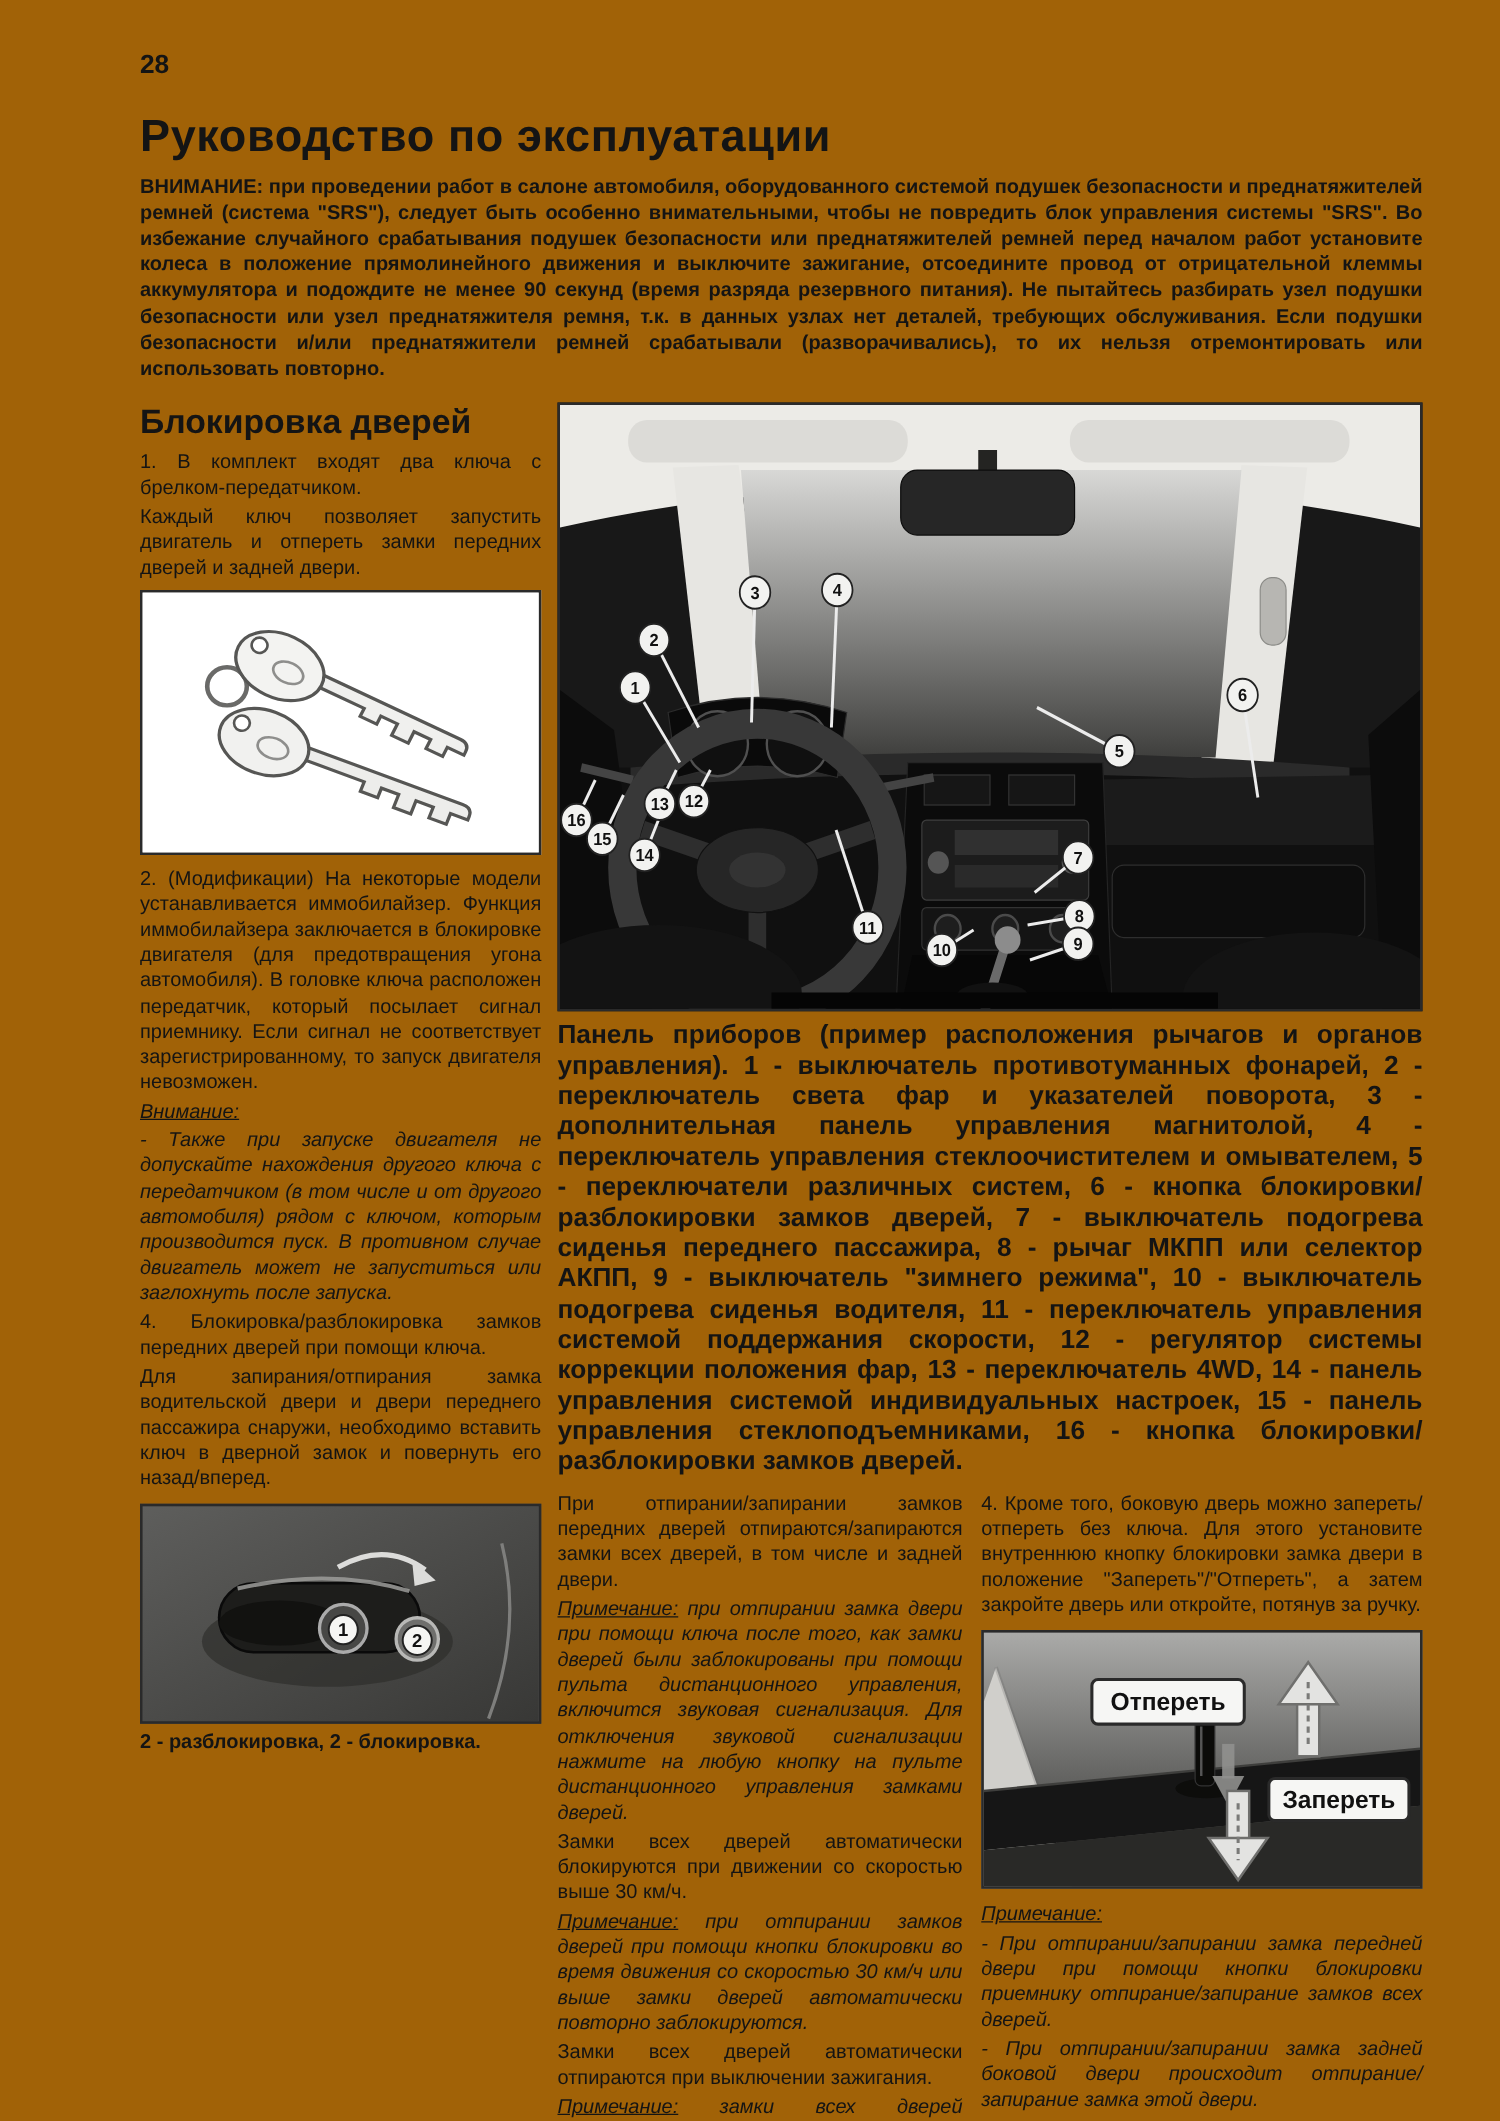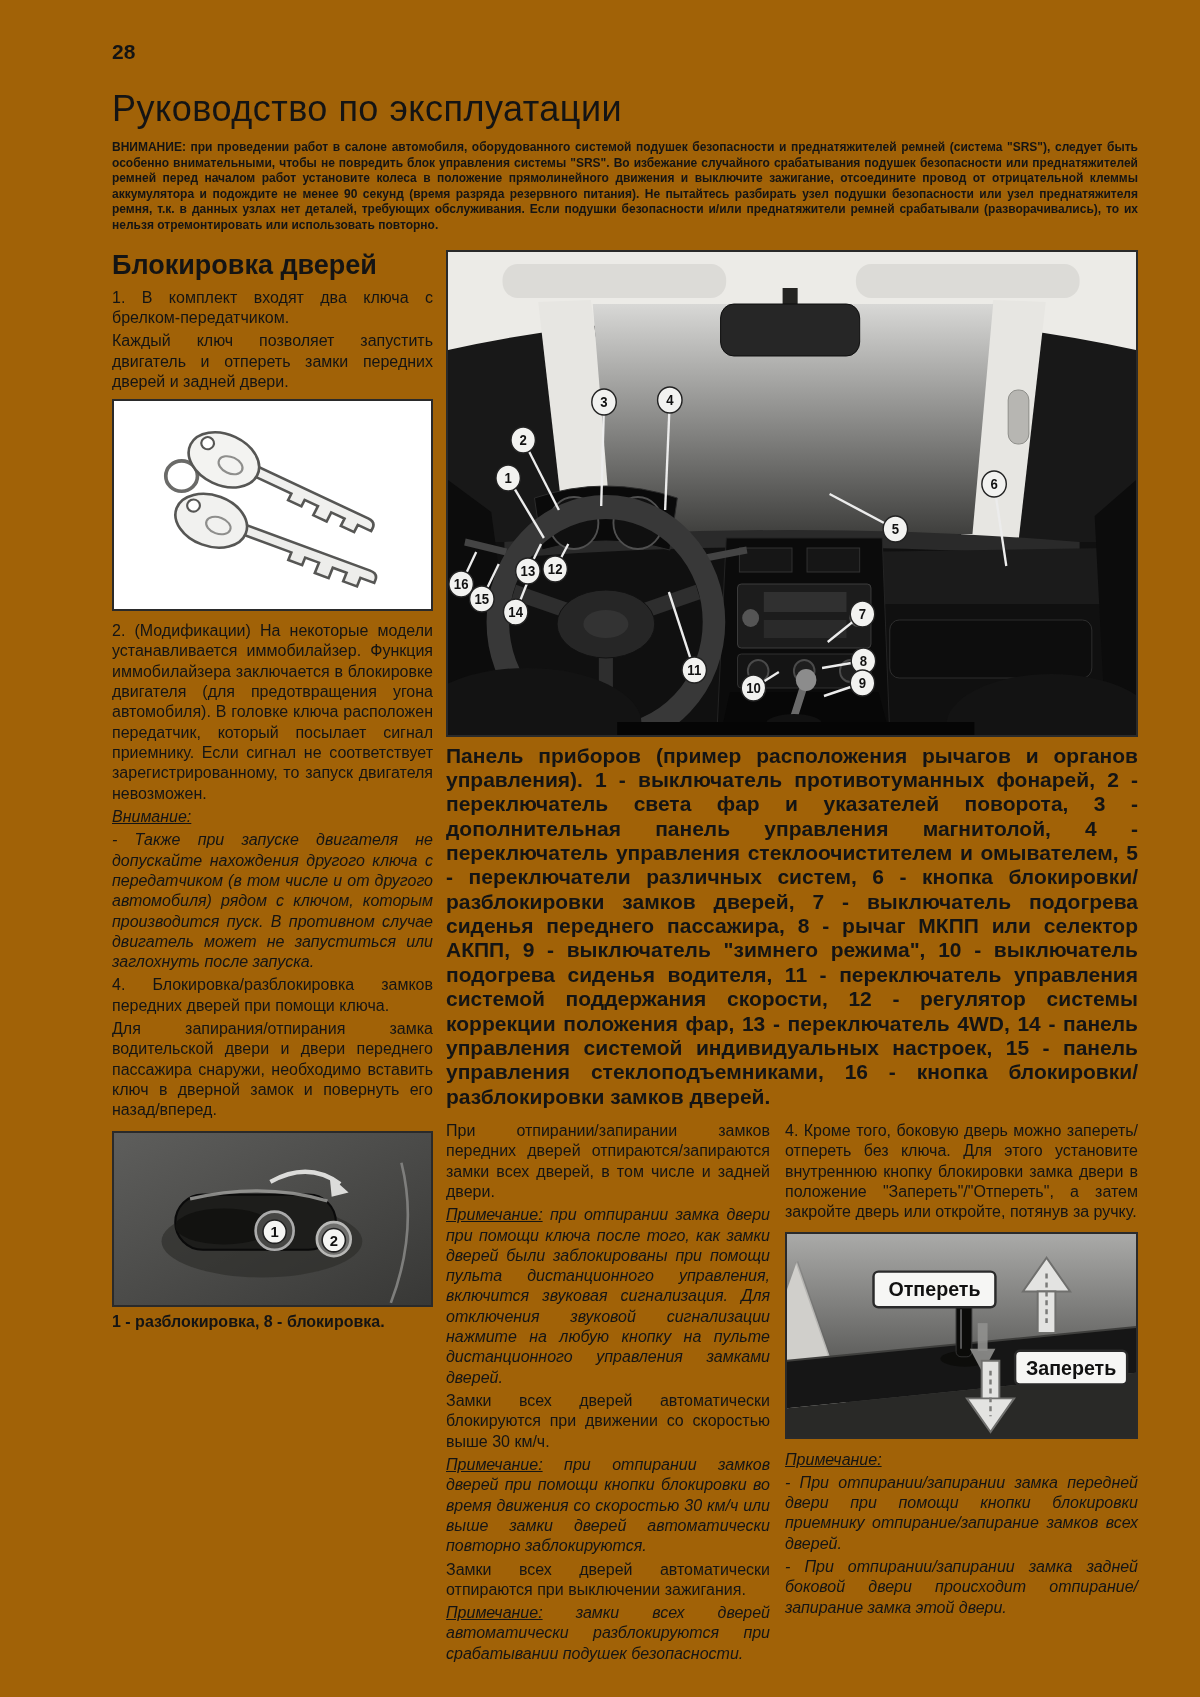--- a/index.html
+++ b/index.html
@@ -3,22 +3,22 @@
 <meta charset="utf-8">
 <style>
   html,body{margin:0;padding:0;background:#9a9a9a;}
   .page{
     width:1200px;height:1697px;box-sizing:border-box;overflow:hidden;
     background:#a16207;color:#141414;position:relative;
     padding:40px 62px 0 112px;
     font-family:"Liberation Sans", sans-serif;
   }
   .pagenum{font-size:21px;font-weight:bold;}
-  .doc-title{font-size:36px;font-weight:normal;margin:24px 0 10px 0;letter-spacing:.5px;}
-  .warning{font-weight:bold;font-size:12px;line-height:1.3;text-align:justify;}
+  .doc-title{font-size:36px;font-weight:bold;margin:24px 0 10px 0;letter-spacing:.5px;}
+  .warning{font-weight:bold;font-size:16px;line-height:1.3;text-align:justify;}
   .columns{display:flex;gap:13px;margin-top:16px;align-items:flex-start;}
   .col-left{width:321px;flex:0 0 auto;}
   .col-right{flex:1;min-width:0;}
   h2.sec{font-size:27px;font-weight:bold;margin:0 0 7px 0;}
   .p{margin:0 0 3px 0;font-size:16px;line-height:1.27;text-align:justify;}
   .note{font-style:italic;}
   .note .lead{text-decoration:underline;}
   .figure{border:2px solid #2a2a2a;box-sizing:border-box;overflow:hidden;}
   .fig-keys{height:212px;margin:7px 0 10px 0;background:#ffffff;}
   .fig-handle{height:176px;margin:10px 0 5px 0;background:#4a4a48;}
@@ -94,21 +94,21 @@
           <circle cx="152" cy="92" r="18" fill="#474745" stroke="#ababab" stroke-width="2.5"></circle>
           <circle cx="208" cy="100" r="16" fill="#6f6f6d" stroke="#b8b8b6" stroke-width="2.5"></circle>
           <path d="M148,46 Q184,26 214,48" fill="none" stroke="#dcdcda" stroke-width="4"></path>
           <polygon points="222,56 204,40 206,60" fill="#dcdcda"></polygon>
           <circle cx="152" cy="93" r="11" fill="#f5f5f3" stroke="#222" stroke-width="1.5"></circle>
           <text x="152" y="98" text-anchor="middle" class="callout-text">1</text>
           <circle cx="208" cy="101" r="11" fill="#f5f5f3" stroke="#222" stroke-width="1.5"></circle>
           <text x="208" y="106" text-anchor="middle" class="callout-text">2</text>
         </svg>
       </div>
-      <p class="fig-caption">1 - разблокировка, 8 - блокировка.</p>
+      <p class="fig-caption">2 - разблокировка, 2 - блокировка.</p>
     </div>
 
     <div class="col-right">
 
       <div class="figure fig-dash">
         <svg viewBox="0 0 732 483" preserveAspectRatio="none">
           <defs>
             <linearGradient id="ws" x1="0" y1="0" x2="0" y2="1">
               <stop offset="0" stop-color="#d8d8d6"></stop>
                 <stop offset="1" stop-color="#3f3f3d"></stop>

